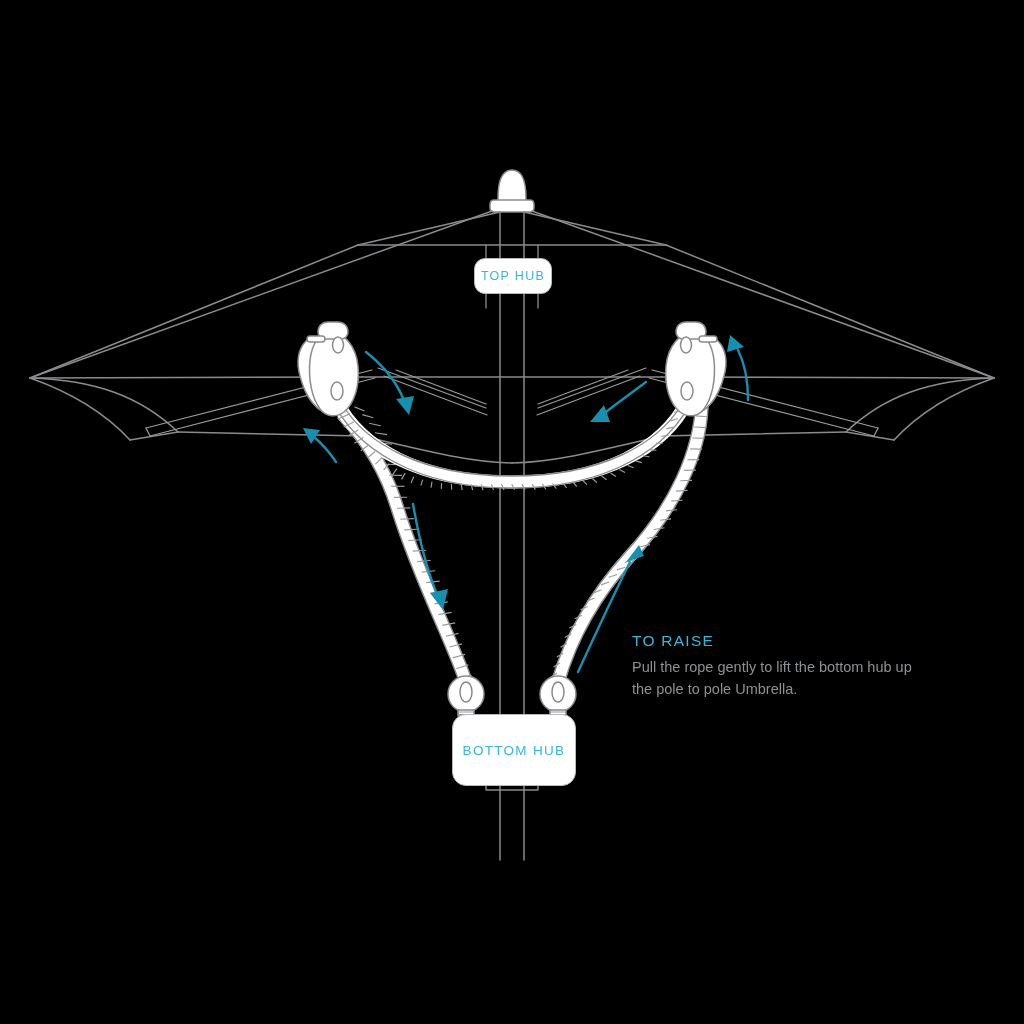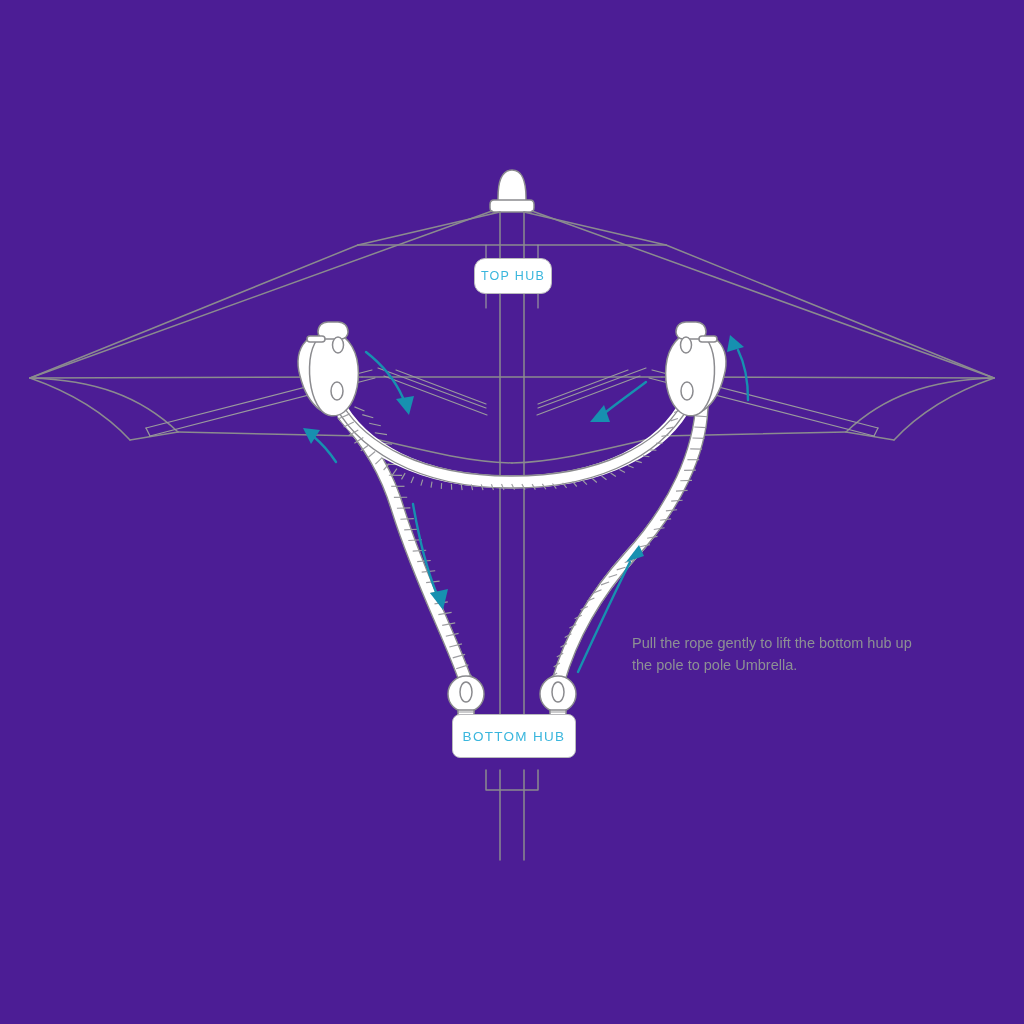--- a/index.html
+++ b/index.html
@@ -12,21 +12,21 @@
     width: 1024px;
     height: 1024px;
     font-family: "Liberation Sans", sans-serif;
     overflow: hidden;
     position: relative;
   }
   #diagram-root {
     position: relative;
     width: 1024px;
     height: 1024px;
-    background: #4c1d95;
+    background: #000000;
   }
   svg.diagram-canvas {
     position: absolute;
     top: 0;
     left: 0;
     width: 1024px;
     height: 1024px;
     display: block;
   }
   
@@ -99,23 +99,23 @@
     left: 474px;
     top: 258px;
     width: 78px;
     height: 36px;
     font-size: 12.5px;
   }
   #hub-bottom-box {
     left: 452px;
     top: 714px;
     width: 124px;
-    height: 44px;
+    height: 72px;
     font-size: 13.5px;
-    border-radius: 8px;
+    border-radius: 14px;
   }
   
   #instruction-block {
     position: absolute;
     left: 632px;
     top: 632px;
     width: 300px;
   }
   #instruction-heading {
     color: #3ab6dd;
@@ -414,16 +414,17 @@
 
   <div class="hub-box" id="hub-top-box">
     <span>TOP HUB</span>
   </div>
 
   <div class="hub-box" id="hub-bottom-box">
     <span>BOTTOM HUB</span>
   </div>
 
   <div id="instruction-block">
+    <p id="instruction-heading">TO RAISE</p>
     <p id="instruction-body">Pull the rope gently to lift the bottom hub up the pole to pole Umbrella.</p>
   </div>
 
 </div>
 
 </body></html>

